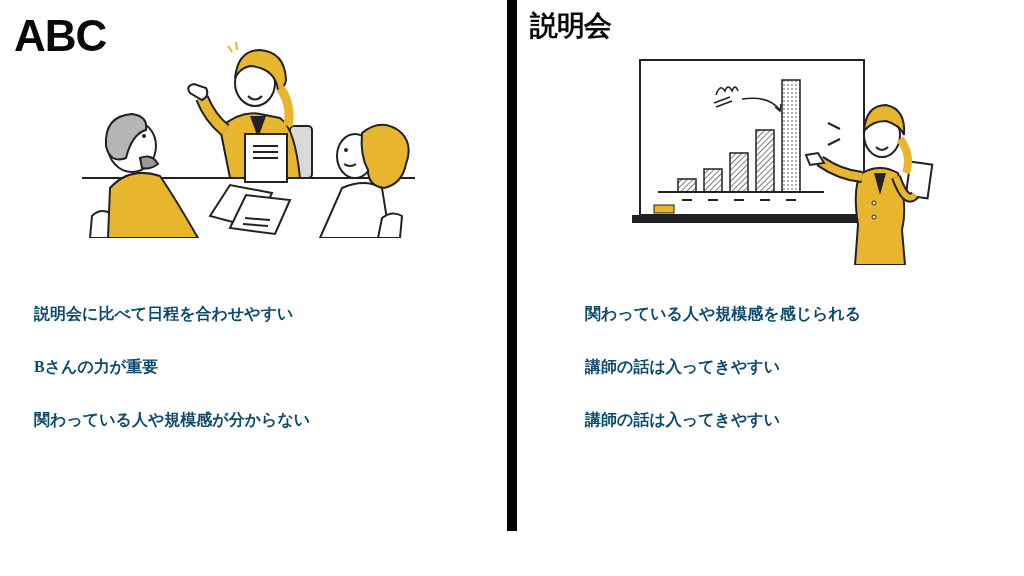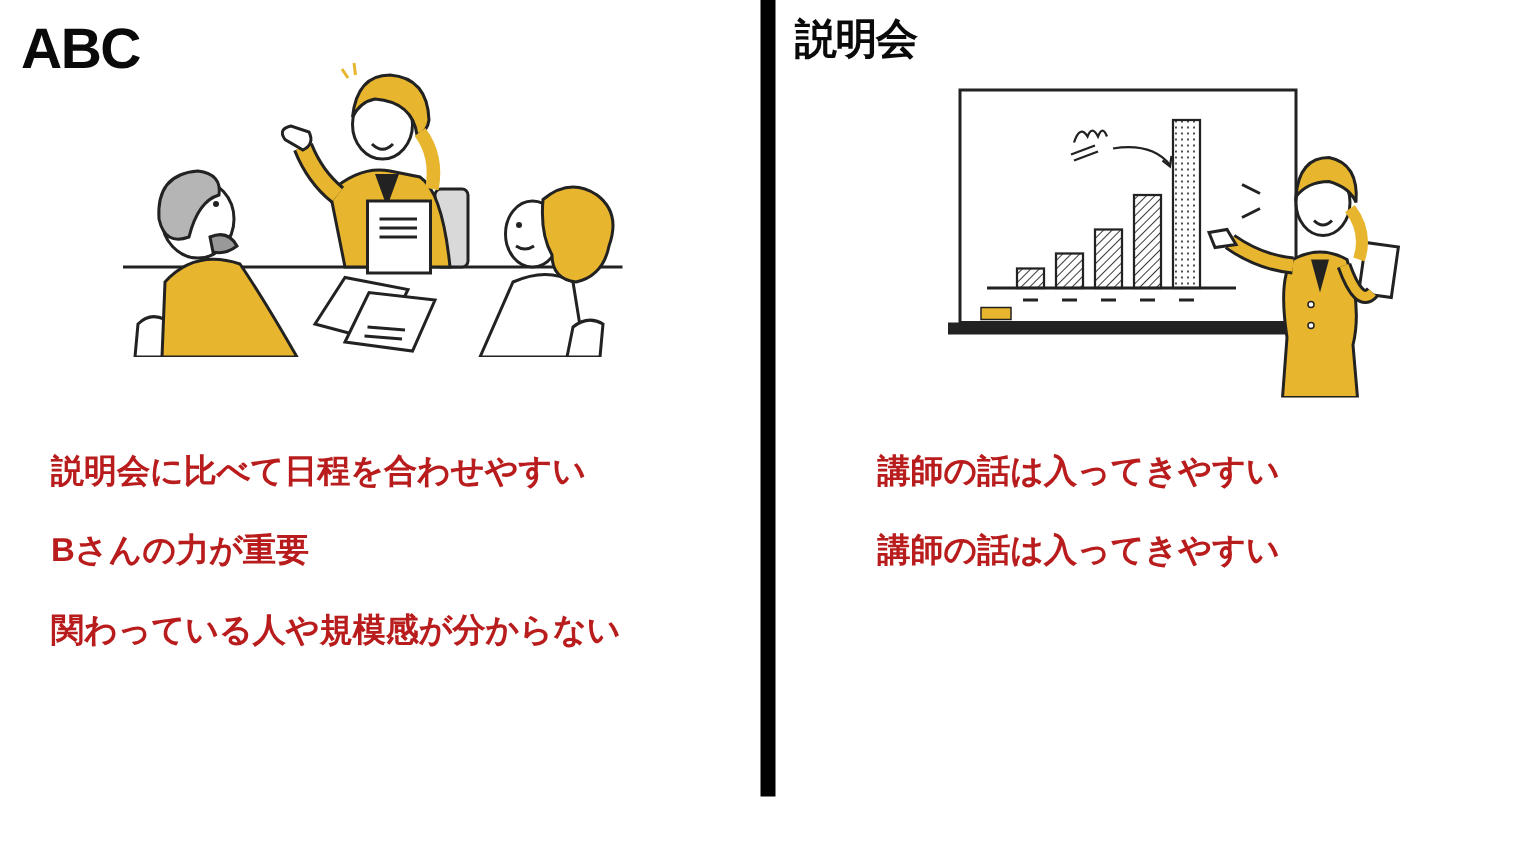--- a/index.html
+++ b/index.html
@@ -1,27 +1,27 @@
 <!DOCTYPE html>
 <html><head>
 <meta charset="utf-8">
 <style>
   html, body { margin:0; padding:0; background:#ffffff; }
   body { width:1024px; height:576px; position:relative; overflow:hidden;
          font-family:"DejaVu Sans","Liberation Sans",sans-serif; color:#111; }
   .title { position:absolute; font-weight:bold; font-size:40px; line-height:1; color:#0a0a0a;
            font-family:"Liberation Sans","DejaVu Sans",sans-serif; letter-spacing:-1px; }
-  .title.left { left:14px; top:14px; font-size:38px; }
+  .title.left { left:14px; top:14px; font-size:44px; }
   .title.right { left:530px; top:12px; font-size:28px; font-family:"DejaVu Sans",sans-serif; }
   .divider { position:absolute; left:507px; top:0; width:10px; height:531px; background:#000; }
   .list { position:absolute; margin:0; padding:0; list-style:none; }
   .list.left { left:34px; top:302px; }
   .list.right { left:585px; top:302px; }
-  .list li { height:53px; font-size:22px; font-weight:bold; line-height:24px; white-space:nowrap;
-             font-family:Liberation Sans, sans-serif; color:#b91c1c; }
+  .list li { height:53px; font-size:16px; font-weight:bold; line-height:24px; white-space:nowrap;
+             font-family:Liberation Serif, serif; color:#0c4a6e; }
   .illus { position:absolute; }
   .illus.left { left:80px; top:38px; width:340px; height:200px; }
   .illus.right { left:630px; top:55px; width:320px; height:210px; }
 </style>
 </head>
 <body>
 
 <div>
   <div class="title left">ABC</div>
 
@@ -134,16 +134,17 @@
     <path d="M266 122 Q276 150 285 140" stroke="#222" stroke-width="10" fill="none"></path>
     <path d="M266 122 Q276 150 285 140" stroke="#E8B52E" stroke-width="6" fill="none"></path>
 
     <ellipse cx="252" cy="80" rx="18" ry="22" fill="#fff" stroke="#222" stroke-width="2"></ellipse>
     <path d="M234 76 Q236 50 256 50 Q276 54 274 80 Q270 70 256 66 Q242 66 234 76 Z" fill="#E8B52E" stroke="#222" stroke-width="2"></path>
     <path d="M270 84 Q282 100 276 118" stroke="#E8B52E" stroke-width="8" fill="none"></path>
     <path d="M246 92 Q252 98 258 92" stroke="#222" stroke-width="2" fill="#fff"></path>
   </svg>
 
   <ul class="list right">
+    <li>関わっている人や規模感を感じられる</li>
     <li>講師の話は入ってきやすい</li>
     <li>講師の話は入ってきやすい</li>
   </ul>
 </div>
 
 </body></html>

